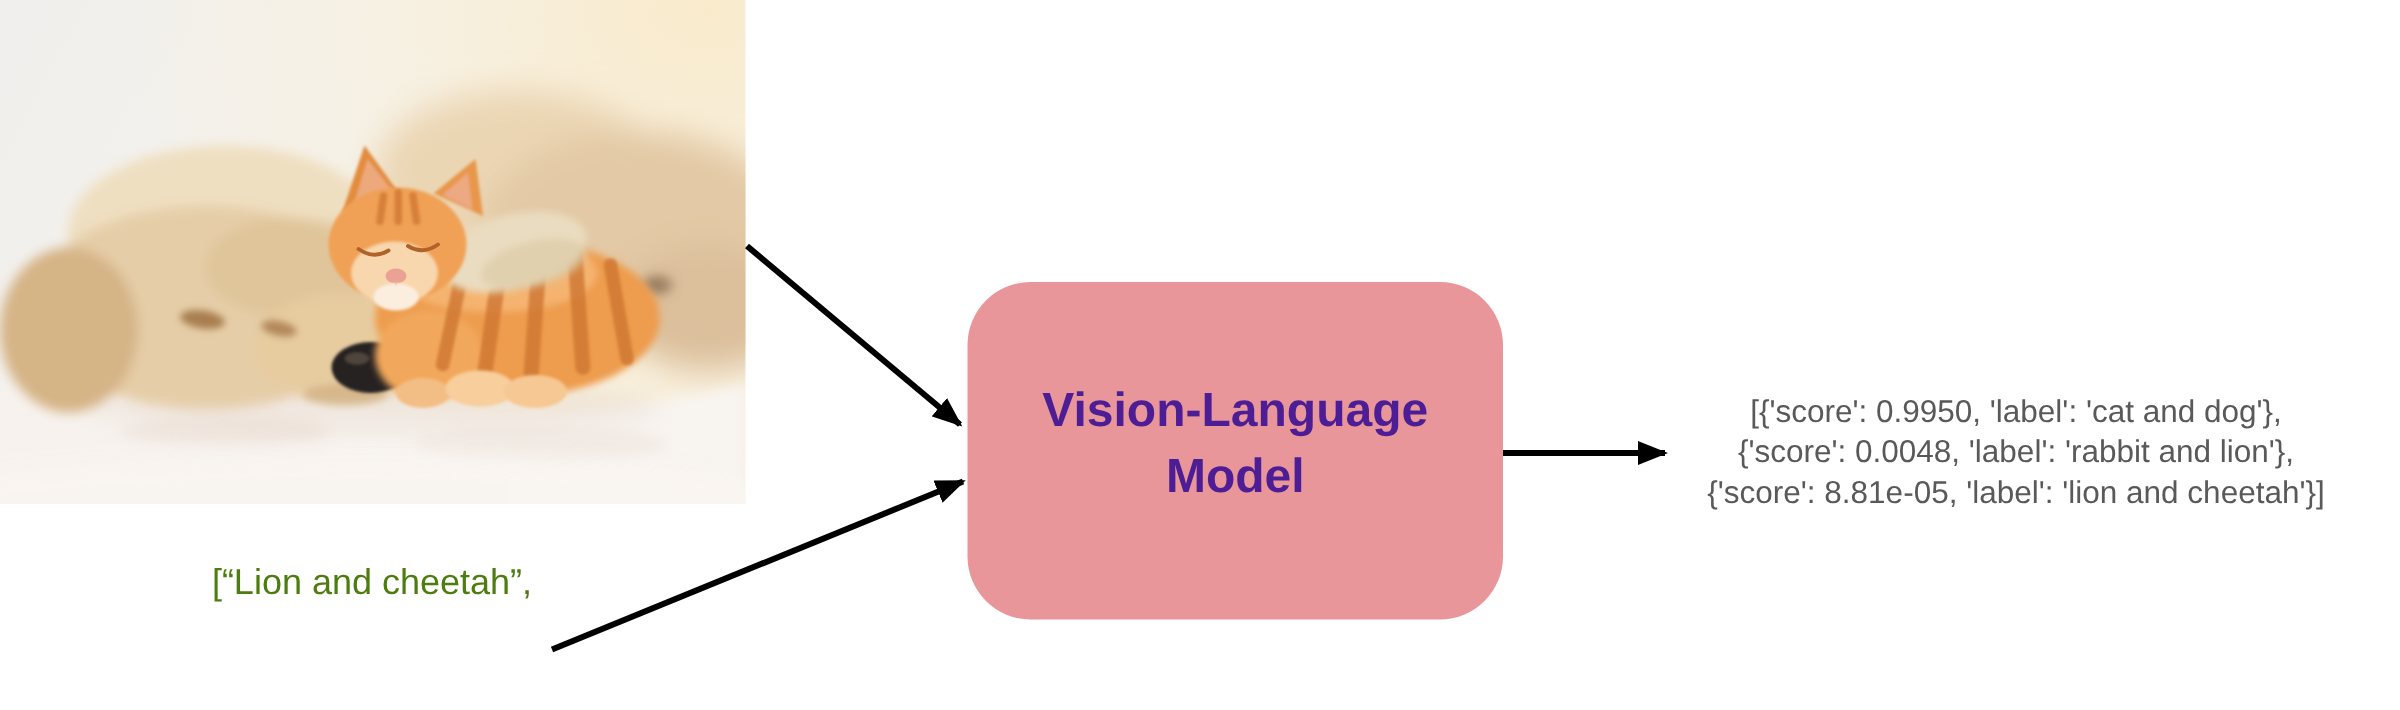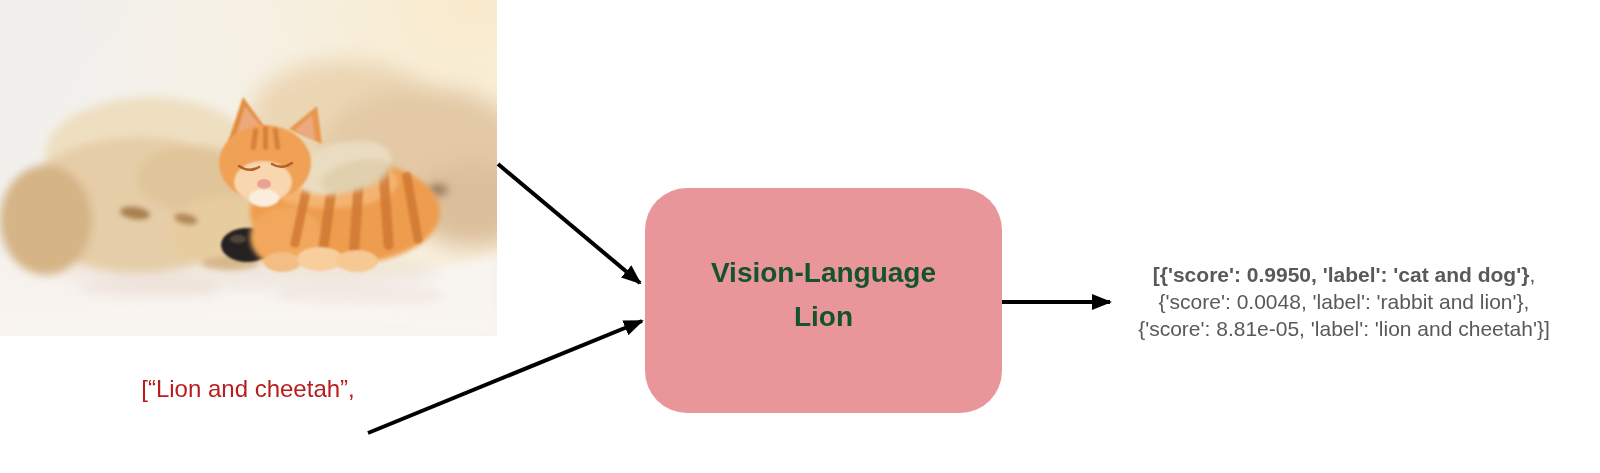--- a/index.html
+++ b/index.html
@@ -23,51 +23,51 @@
     width: 1600px; height: 473px;
     pointer-events: none;
   }
   .labels {
     position: absolute;
     left: 100px; top: 372px;
     width: 296px;
     text-align: center;
     font-size: 24px;
     line-height: 33px;
-    color: #b91c1c;
+    color: #4d7c0f;
   }
   .model-box {
     position: absolute;
     left: 645px; top: 188px;
     width: 357px; height: 225px;
     background: #E9969A;
     border-radius: 42px;
     display: flex;
     align-items: center;
     justify-content: center;
   }
   .model-box .model-title {
     transform: translateY(-6px);
-    color: #14532d;
+    color: #4c1d95;
     font-weight: bold;
-    font-size: 28px;
+    font-size: 32px;
     line-height: 44px;
     text-align: center;
   }
   .output {
     position: absolute;
     left: 1078px; top: 261px;
     width: 532px;
     text-align: center;
     font-size: 21px;
     line-height: 27px;
     color: #595959;
     white-space: nowrap;
   }
-  .out-bold { font-weight: bold; }
+  .out-bold { font-weight: normal; }
 </style>
 </head>
 <body>
 
 <div class="canvas">
 
   <div class="photo">
     <svg viewBox="0 0 497 336" aria-hidden="true">
       <defs>
         <linearGradient id="bg" x1="0" y1="0" x2="1" y2="0.35">
@@ -197,21 +197,21 @@
       </marker>
     </defs>
     <line x1="498" y1="164" x2="640" y2="283" stroke="#000000" stroke-width="4" marker-end="url(#ah)"></line>
     <line x1="368" y1="433" x2="642" y2="321" stroke="#000000" stroke-width="4" marker-end="url(#ah)"></line>
     <line x1="1002" y1="302" x2="1110" y2="302" stroke="#000000" stroke-width="4" marker-end="url(#ah)"></line>
   </svg>
 
   <div class="model-box">
     <div class="model-title">
       <div>Vision-Language</div>
-      <div>Lion</div>
+      <div>Model</div>
     </div>
   </div>
 
   <div class="output">
     <div><span class="out-bold">[{'score': 0.9950, 'label': 'cat and dog'}</span><span>,</span></div>
     <div>{'score': 0.0048, 'label': 'rabbit and lion'},</div>
     <div>{'score': 8.81e-05, 'label': 'lion and cheetah'}]</div>
   </div>
 
 </div>

